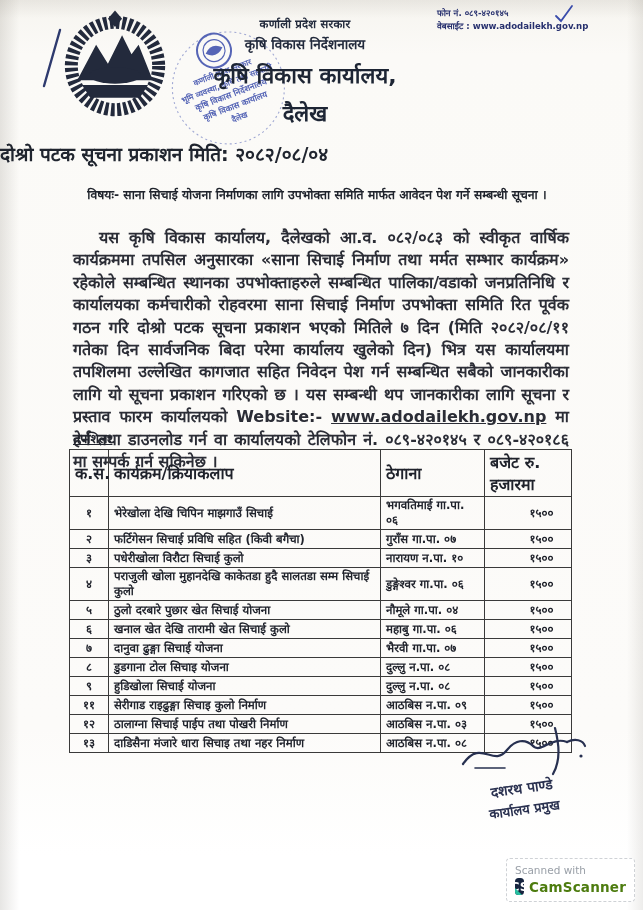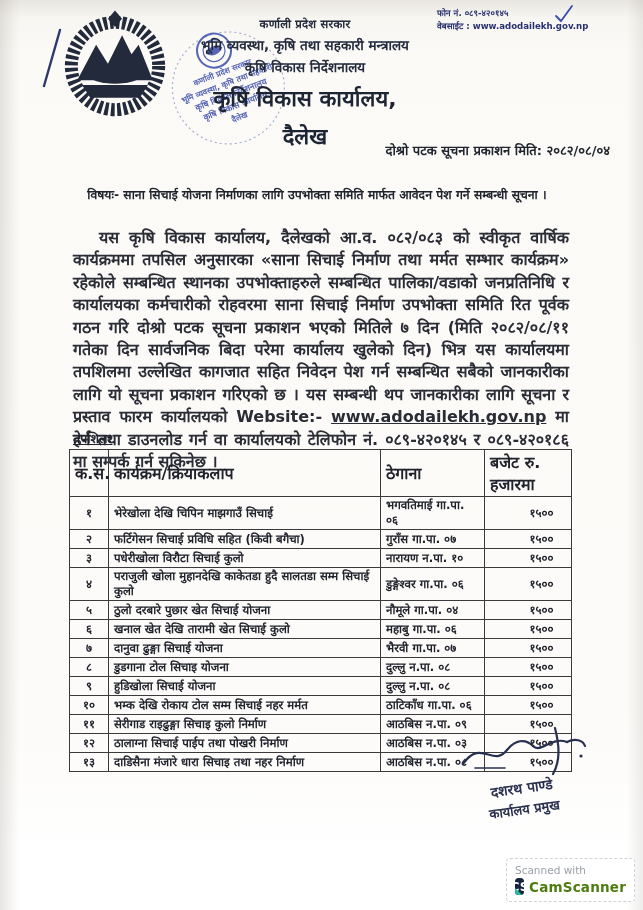--- a/index.html
+++ b/index.html
@@ -29,22 +29,22 @@
   .hc-l1 { font-size:11.5px; letter-spacing:.2px; }
   .hc-l2 { font-size:13.5px; margin-top:5px; }
   .hc-l3 { font-size:13.5px; margin-top:4px; }
   .hc-l4 { font-size:22px;  margin-top:6px; color:#1d2534; }
   .hc-l5 { font-size:22px;  margin-top:8px; color:#1d2534; }
 
   .contact { position:absolute; left:437px; top:7px; width:190px;
              font-size:8.6px; line-height:12.5px; font-weight:bold; color:#27306e; }
   .contact div { white-space:nowrap; }
 
-  .pub-line { position:absolute; left:0; top:141px; width:610px; text-align:right;
-              font-size:13px; font-weight:bold; color:#20252f; }
+  .pub-line { position:absolute; left:0; top:141px; width:610px; text-align:left;
+              font-size:19px; font-weight:bold; color:#20252f; }
 
   .subject { position:absolute; left:62px; top:186px; width:510px; text-align:center;
              font-size:12.3px; font-weight:bold; color:#1f232c; }
 
   
   .body-text { position:absolute; left:73px; top:227px; width:496px;
                font-size:16px; line-height:22.4px; text-align:justify;
                text-indent:26px; font-weight:600; color:#2b2d36; }
   .body-text .weblink { text-decoration:underline; font-weight:600; }
 
@@ -116,21 +116,20 @@
 
   <svg class="pen-slash" viewBox="0 0 30 66">
     <path d="M24 4 L8 60" stroke="#2e3a6e" stroke-width="2.4" fill="none" stroke-linecap="round"></path>
   </svg>
   <svg class="pen-tick" viewBox="0 0 22 20">
     <path d="M3 12 l5 5 L19 2" stroke="#3a4cab" stroke-width="1.8" fill="none" stroke-linecap="round"></path>
   </svg>
 
   <div class="header-center">
     <div class="hc-l1">कर्णाली प्रदेश सरकार</div>
-    <div class="hc-l2">भूमि व्यवस्था, कृषि तथा सहकारी मन्त्रालय</div>
     <div class="hc-l3">कृषि विकास निर्देशनालय</div>
     <div class="hc-l4">कृषि विकास कार्यालय,</div>
     <div class="hc-l5">दैलेख</div>
   </div>
 
   <div class="contact">
     <div>फोन नं. ०८९-४२०१४५</div>
     <div>वेबसाईट : www.adodailekh.gov.np</div>
   </div>
 
@@ -215,26 +214,20 @@
       <td class="cell-budget">१५००</td>
     </tr>
 
     <tr>
       <td class="cell-serial">९</td>
       <td class="cell-activity">हुडिखोला सिचाई योजना</td>
       <td class="cell-address">दुल्लु न.पा. ०८</td>
       <td class="cell-budget">१५००</td>
     </tr>
 
-    <tr>
-      <td class="cell-serial">१०</td>
-      <td class="cell-activity">भम्क देखि रोकाय टोल सम्म सिचाई नहर मर्मत</td>
-      <td class="cell-address">ठाटिकाँध गा.पा. ०६</td>
-      <td class="cell-budget">१५००</td>
-    </tr>
 
     <tr>
       <td class="cell-serial">११</td>
       <td class="cell-activity">सेरीगाड राइढुङ्गा सिचाइ कुलो निर्माण</td>
       <td class="cell-address">आठबिस न.पा. ०९</td>
       <td class="cell-budget">१५००</td>
     </tr>
 
     <tr>
       <td class="cell-serial">१२</td>

